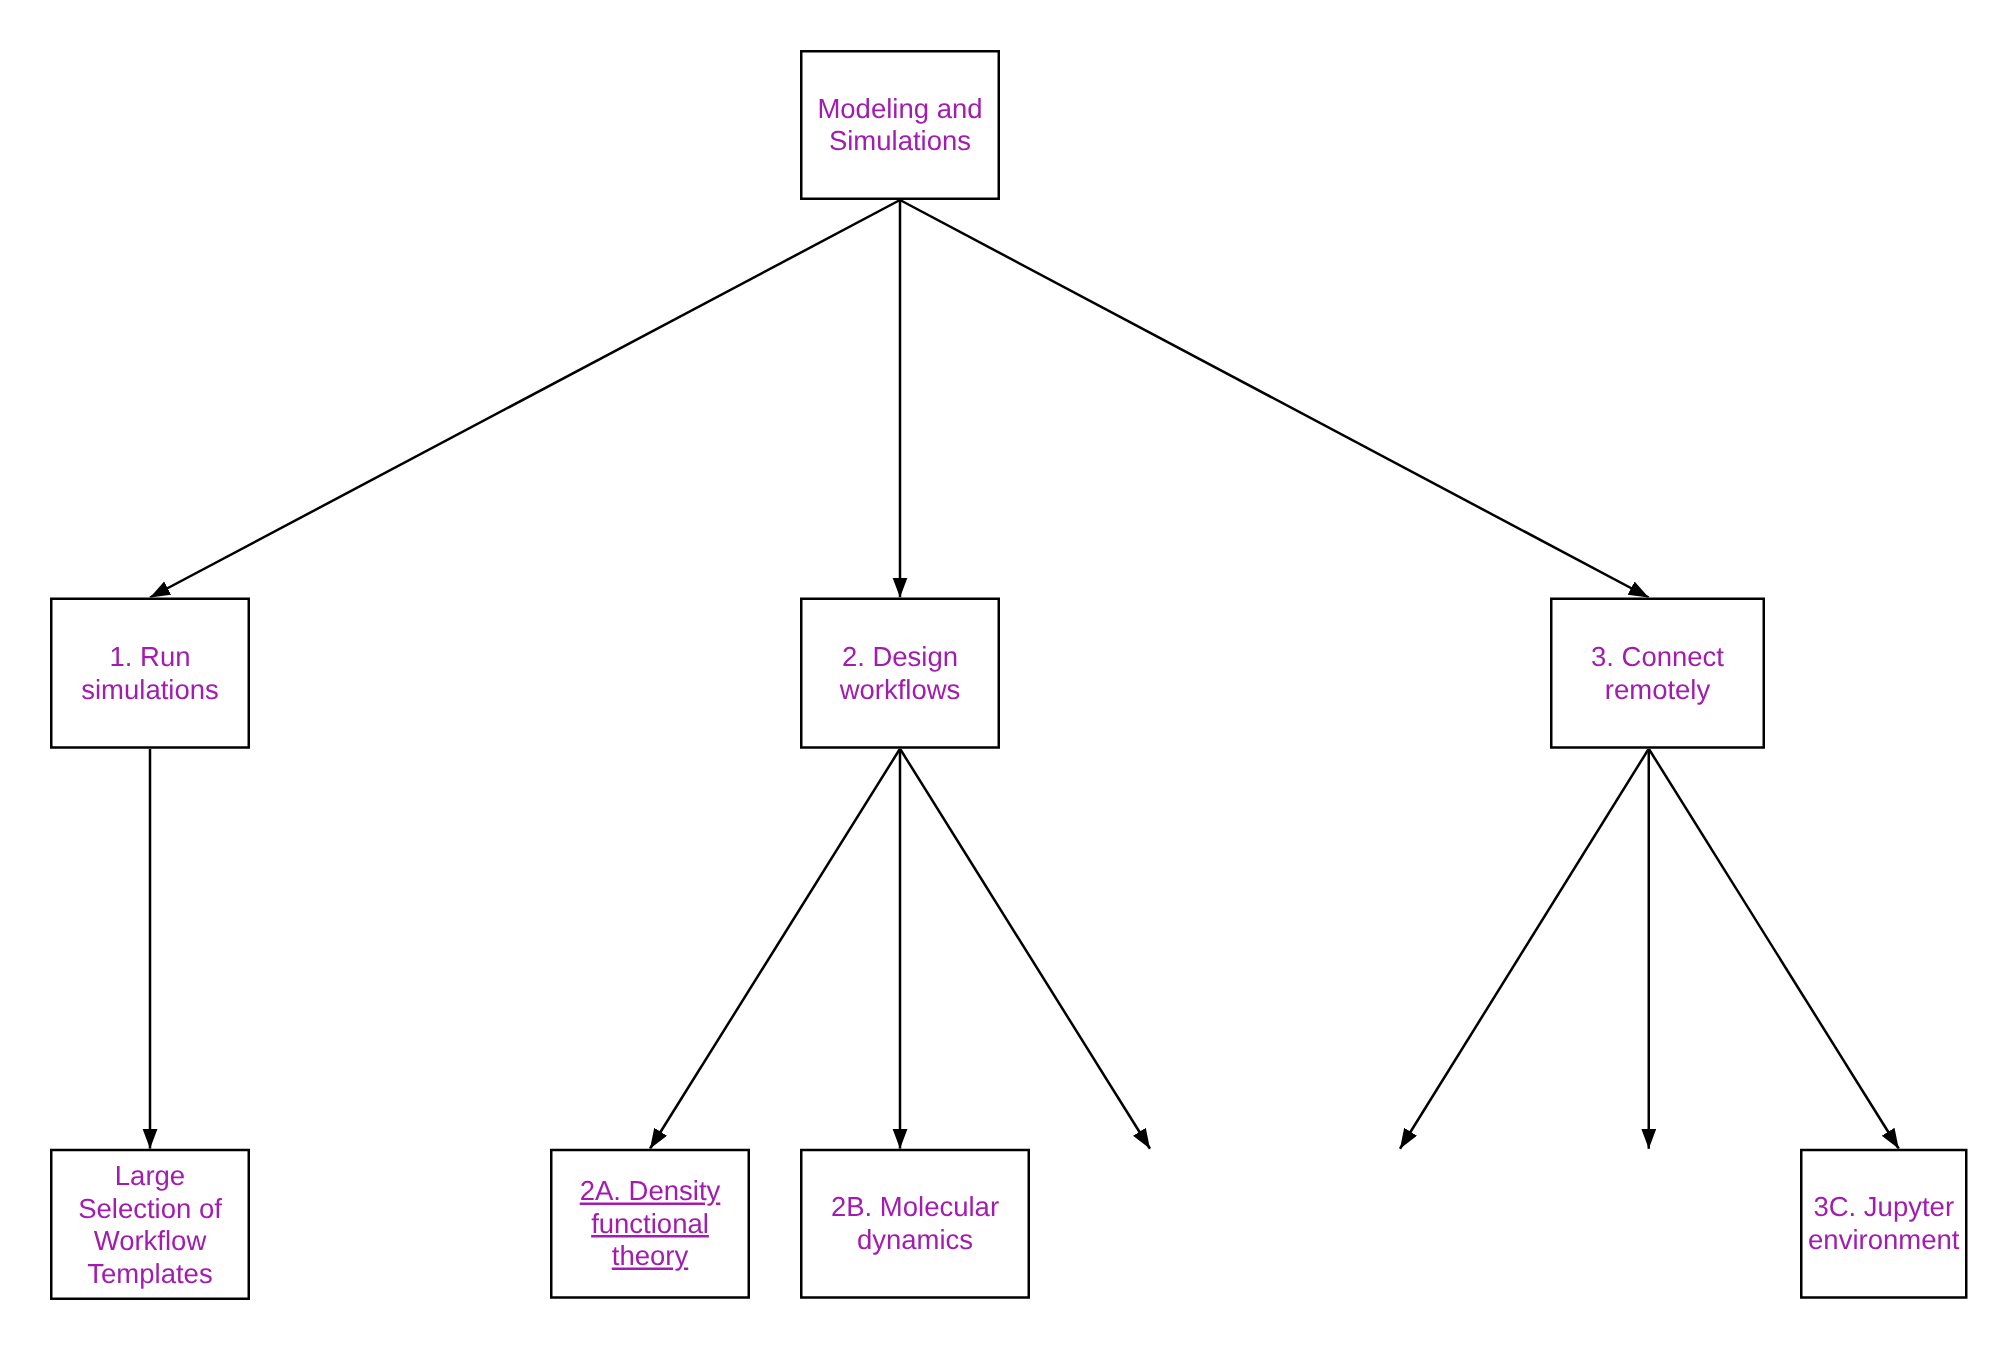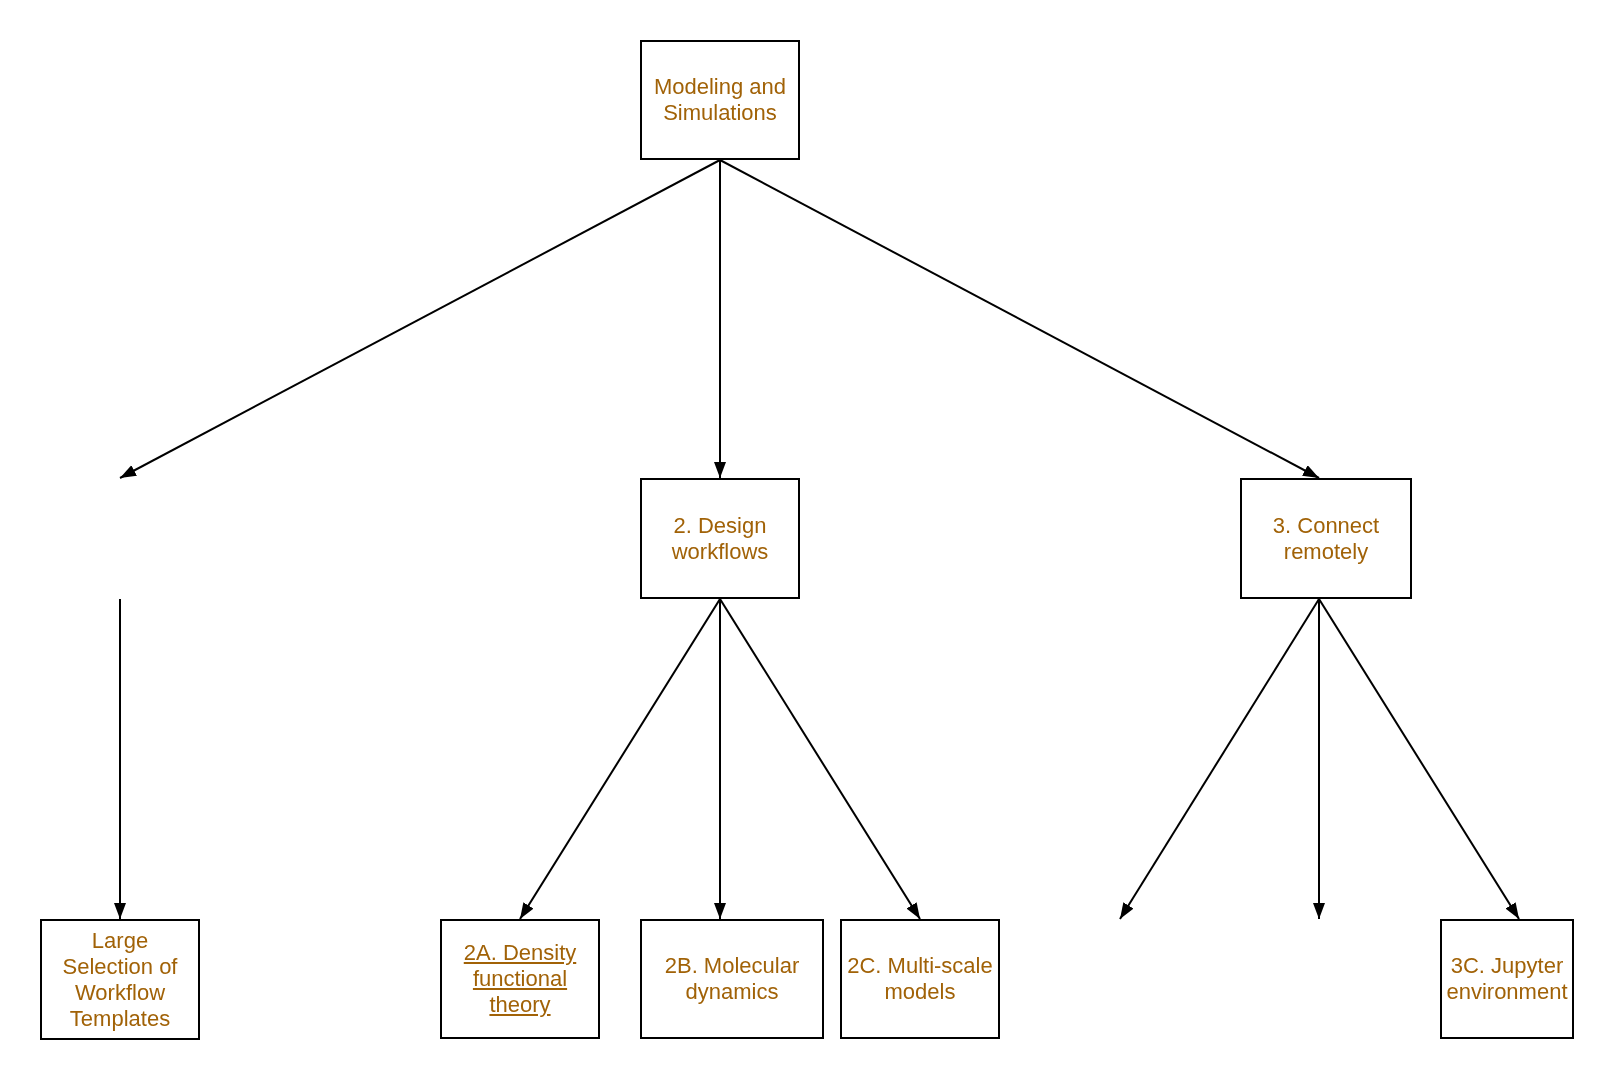--- a/index.html
+++ b/index.html
@@ -23,21 +23,21 @@
     top: 0;
     width: 1600px;
     height: 1080px;
     pointer-events: none;
   }
   .node {
     position: absolute;
     box-sizing: border-box;
     border: 2px solid #000000;
     background: #ffffff;
-    color: #a16207;
+    color: #a21caf;
     display: flex;
     align-items: center;
     justify-content: center;
     text-align: center;
     font-size: 22px;
     line-height: 26px;
     white-space: pre-line;
     padding: 2px;
   }
   
@@ -77,40 +77,40 @@
     <line class="edge" x1="720" y1="599" x2="920" y2="919" marker-end="url(#arrowhead)"></line>
 
     <line class="edge" x1="1319" y1="599" x2="1120" y2="919" marker-end="url(#arrowhead)"></line>
     <line class="edge" x1="1319" y1="599" x2="1319" y2="919" marker-end="url(#arrowhead)"></line>
     <line class="edge" x1="1319" y1="599" x2="1519" y2="919" marker-end="url(#arrowhead)"></line>
   </svg>
 
   <div class="node" id="node-root">Modeling and
 Simulations</div>
 
+  <div class="node" id="node-1">1. Run
+simulations</div>
 
   <div class="node" id="node-2">2. Design
 workflows</div>
 
   <div class="node" id="node-3">3. Connect
 remotely</div>
 
   <div class="node" id="node-templates">Large
 Selection of
 Workflow
 Templates</div>
 
   <div class="node" id="node-2a">2A. Density
 functional
 theory</div>
 
   <div class="node" id="node-2b">2B. Molecular
 dynamics</div>
 
-  <div class="node" id="node-2c">2C. Multi-scale
-models</div>
 
 
 
   <div class="node" id="node-3c">3C. Jupyter
 environment</div>
 
 </div>
 
 </body></html>

